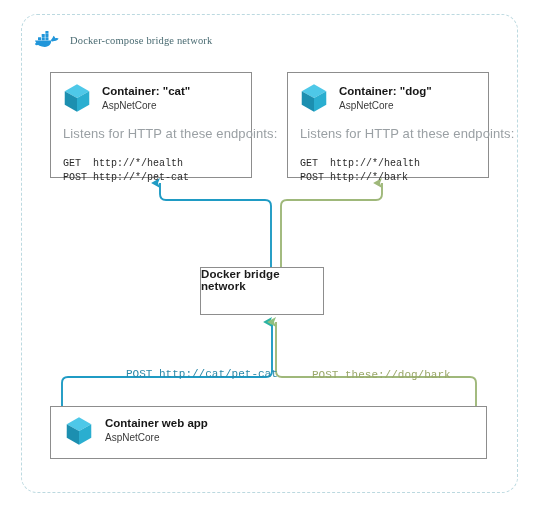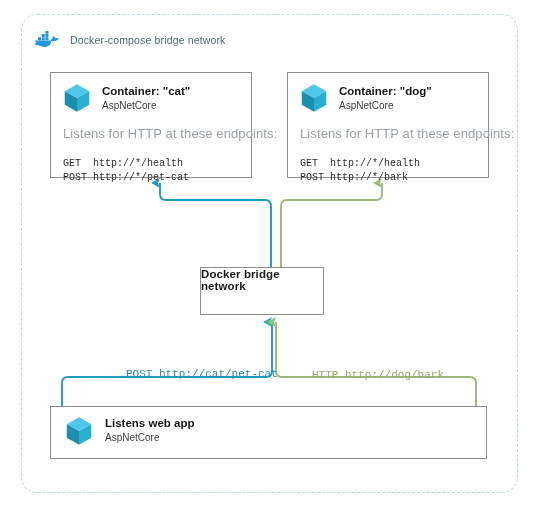--- a/index.html
+++ b/index.html
@@ -20,21 +20,21 @@
     border:1.4px dashed #bcd9e0;
     border-radius:16px;
     box-sizing:border-box;
     background:transparent;
   }
 
   
   .compose-header{
     position:absolute;
     left:32px;top:29px;
-    display:flex;align-items:center;gap:10px;
+    display:flex;align-items:center;gap:10px;font-family:Liberation Serif, serif;
   }
   .whale-icon{width:28px;height:22px;display:block;}
   .compose-title{
     font-size:10.5px;
     color:#4a6b72;
     letter-spacing:.15px;
     white-space:nowrap;
   }
 
   
@@ -199,31 +199,31 @@
       <div class="ep-line">GET  http://*/health</div>
       <div class="ep-line">POST http://*/bark</div>
     </div>
   </div>
 
   <div class="box box-bridge">
     <span class="bridge-label">Docker bridge network</span>
   </div>
 
   <span class="conn-label label-cat">POST http://cat/pet-cat</span>
-  <span class="conn-label label-dog">HTTP http://dog/bark</span>
+  <span class="conn-label label-dog">POST these://dog/bark</span>
 
   <div class="box box-frontend">
     <div class="f-head">
       <span>
         <svg class="cube-icon" viewBox="0 0 40 44" xmlns="http://www.w3.org/2000/svg">
           <path d="M20 2 L38 12 L20 22 L2 12 Z" fill="#4ec8e8"></path>
           <path d="M2 12 L20 22 L20 42 L2 32 Z" fill="#1c8fb0"></path>
           <path d="M38 12 L20 22 L20 42 L38 32 Z" fill="#2aaed0"></path>
         </svg>
       </span>
       <div>
-        <div class="f-name">Listens web app</div>
+        <div class="f-name">Container web app</div>
         <div class="f-sub">AspNetCore</div>
       </div>
     </div>
   </div>
 
 </div>
 
 </body></html>

